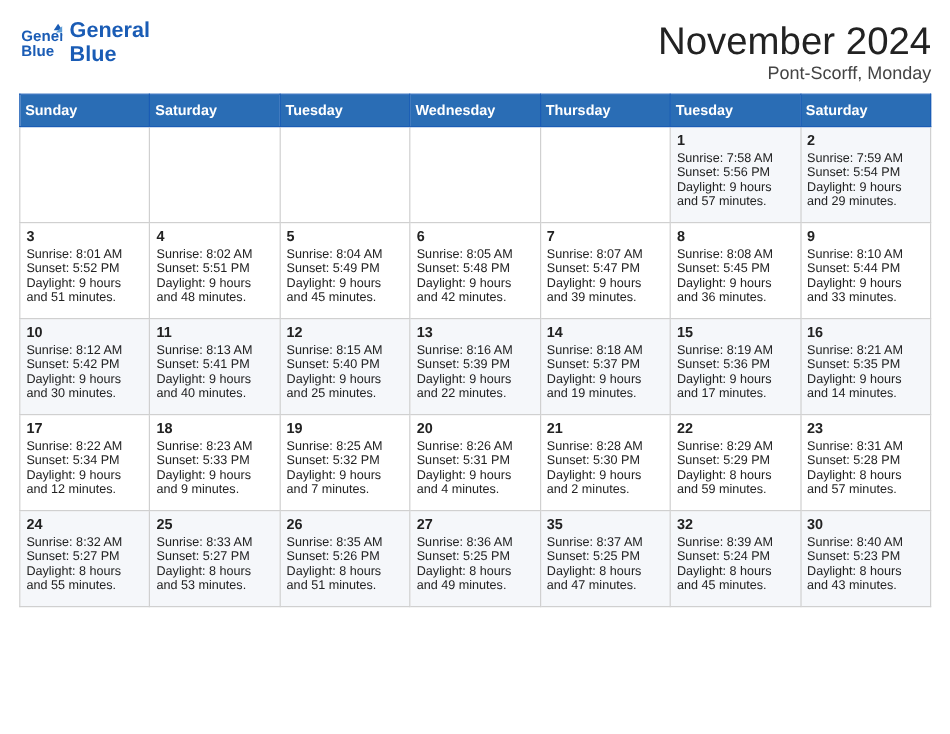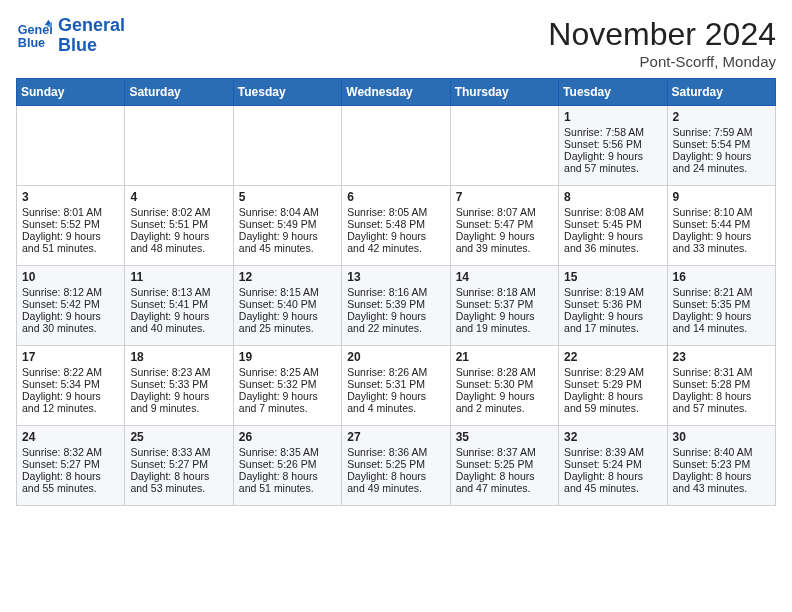--- a/index.html
+++ b/index.html
@@ -128,21 +128,21 @@
         <td>
           <span class="day-num">1</span>
           <div>Sunrise: 7:58 AM</div>
           <div>Sunset: 5:56 PM</div>
           <div>Daylight: 9 hours and 57 minutes.</div>
         </td>
         <td>
           <span class="day-num">2</span>
           <div>Sunrise: 7:59 AM</div>
           <div>Sunset: 5:54 PM</div>
-          <div>Daylight: 9 hours and 24 minutes.</div>
+          <div>Daylight: 9 hours and 29 minutes.</div>
         </td>
       </tr>
       <tr>
         <td>
           <span class="day-num">3</span>
           <div>Sunrise: 8:01 AM</div>
           <div>Sunset: 5:52 PM</div>
           <div>Daylight: 9 hours and 51 minutes.</div>
         </td>
         <td>

